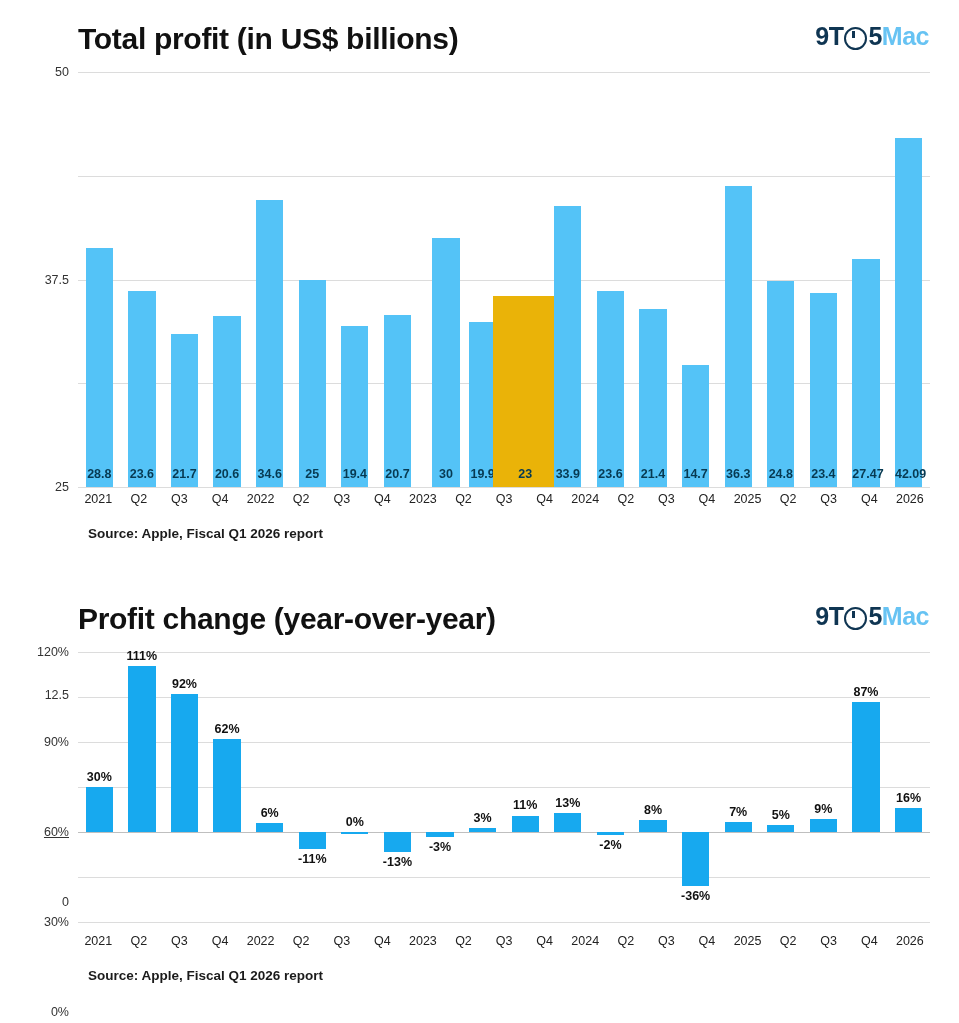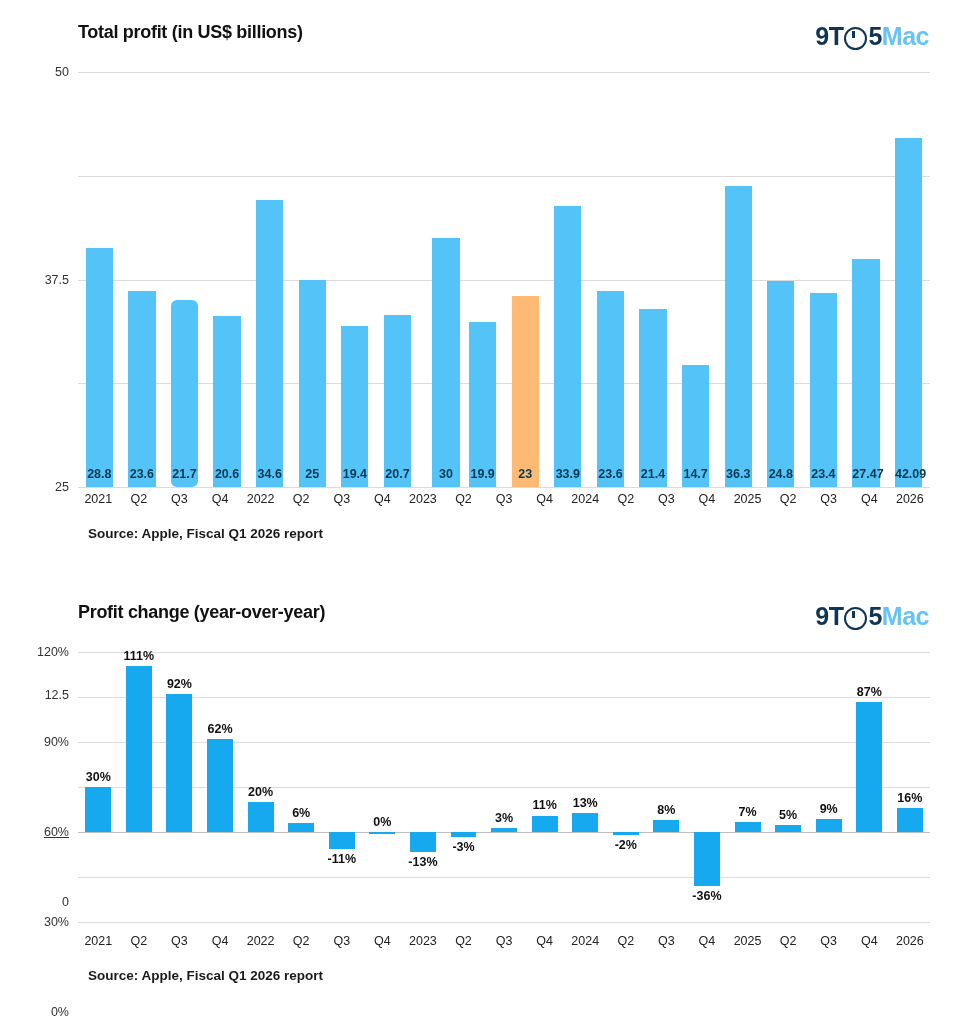--- a/index.html
+++ b/index.html
@@ -27,21 +27,21 @@
     width: 959px;
   }
   .panel-header {
     position: relative;
     height: 56px;
   }
   .panel-title {
     position: absolute;
     left: 78px;
     top: 22px;
-    font-size: 18px;
+    font-size: 30px;
     font-weight: bold;
     color: #111111;
     letter-spacing: -0.3px;
     white-space: nowrap;
   }
   .brand {
     position: absolute;
     right: 30px;
     top: 22px;
     font-size: 25px;
@@ -225,21 +225,21 @@
             <div class="bar" style="height: 239.04px; background: rgb(84, 195, 247);">
               <div class="in-label">28.8</div>
             </div>
           </div>
           <div class="bar-slot">
             <div class="bar" style="height: 195.88px; background: rgb(84, 195, 247);">
               <div class="in-label">23.6</div>
             </div>
           </div>
           <div class="bar-slot">
-            <div class="bar" style="height: 187px; background: rgb(84, 195, 247); border-radius: 6px;">
+            <div class="bar" style="height: 153px; background: rgb(84, 195, 247);">
               <div class="in-label">21.7</div>
             </div>
           </div>
           <div class="bar-slot">
             <div class="bar" style="height: 170.98px; background: rgb(84, 195, 247);">
               <div class="in-label">20.6</div>
             </div>
           </div>
           <div class="bar-slot">
             <div class="bar" style="height: 287.18px; background: rgb(84, 195, 247);">
@@ -265,21 +265,21 @@
             <div class="bar" style="height: 249px; background: rgb(84, 195, 247); margin-left: 12px;">
               <div class="in-label">30</div>
             </div>
           </div>
           <div class="bar-slot">
             <div class="bar" style="height: 165.17px; background: rgb(84, 195, 247);">
               <div class="in-label">19.9</div>
             </div>
           </div>
           <div class="bar-slot">
-            <div class="bar" style="height: 190.9px; background: #fdba74;">
+            <div class="bar" style="height: 190.9px; background: #eab308; padding-left: 37px;">
               <div class="in-label">23</div>
             </div>
           </div>
           <div class="bar-slot">
             <div class="bar" style="height: 281.37px; background: rgb(84, 195, 247);">
               <div class="in-label">33.9</div>
             </div>
           </div>
           <div class="bar-slot">
             <div class="bar" style="height: 195.88px; background: rgb(84, 195, 247);">
@@ -392,24 +392,20 @@
           </div>
           <div class="bar-slot">
             <div class="bar2" style="top: 42px; height: 138px; background: rgb(23, 169, 239);"></div>
             <div class="val-label" style="top: 25px;">92%</div>
           </div>
           <div class="bar-slot">
             <div class="bar2" style="top: 87px; height: 93px; background: rgb(23, 169, 239);"></div>
             <div class="val-label" style="top: 70px;">62%</div>
           </div>
           <div class="bar-slot">
-            <div class="bar2" style="top: 150px; height: 30px; background: rgb(23, 169, 239);"></div>
-            <div class="val-label" style="top: 133px;">20%</div>
-          </div>
-          <div class="bar-slot">
             <div class="bar2" style="top: 171px; height: 9px; background: rgb(23, 169, 239);"></div>
             <div class="val-label" style="top: 154px;">6%</div>
           </div>
           <div class="bar-slot">
             <div class="bar2" style="top: 180px; height: 16.5px; background: rgb(23, 169, 239);"></div>
             <div class="val-label" style="top: 199.5px;">-11%</div>
           </div>
           <div class="bar-slot">
             <div class="bar2" style="top: 180px; height: 2px; background: rgb(23, 169, 239);"></div>
             <div class="val-label" style="top: 163px;">0%</div>

